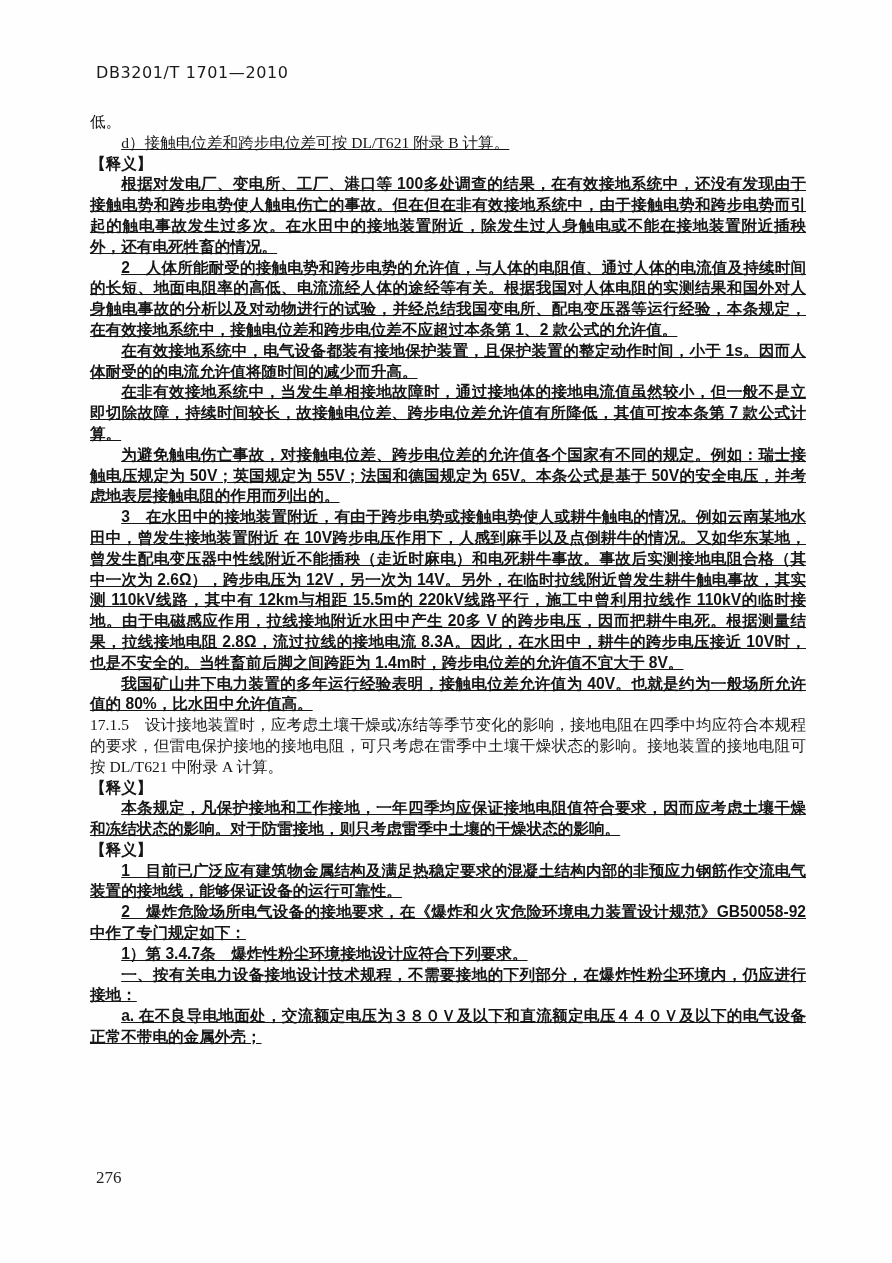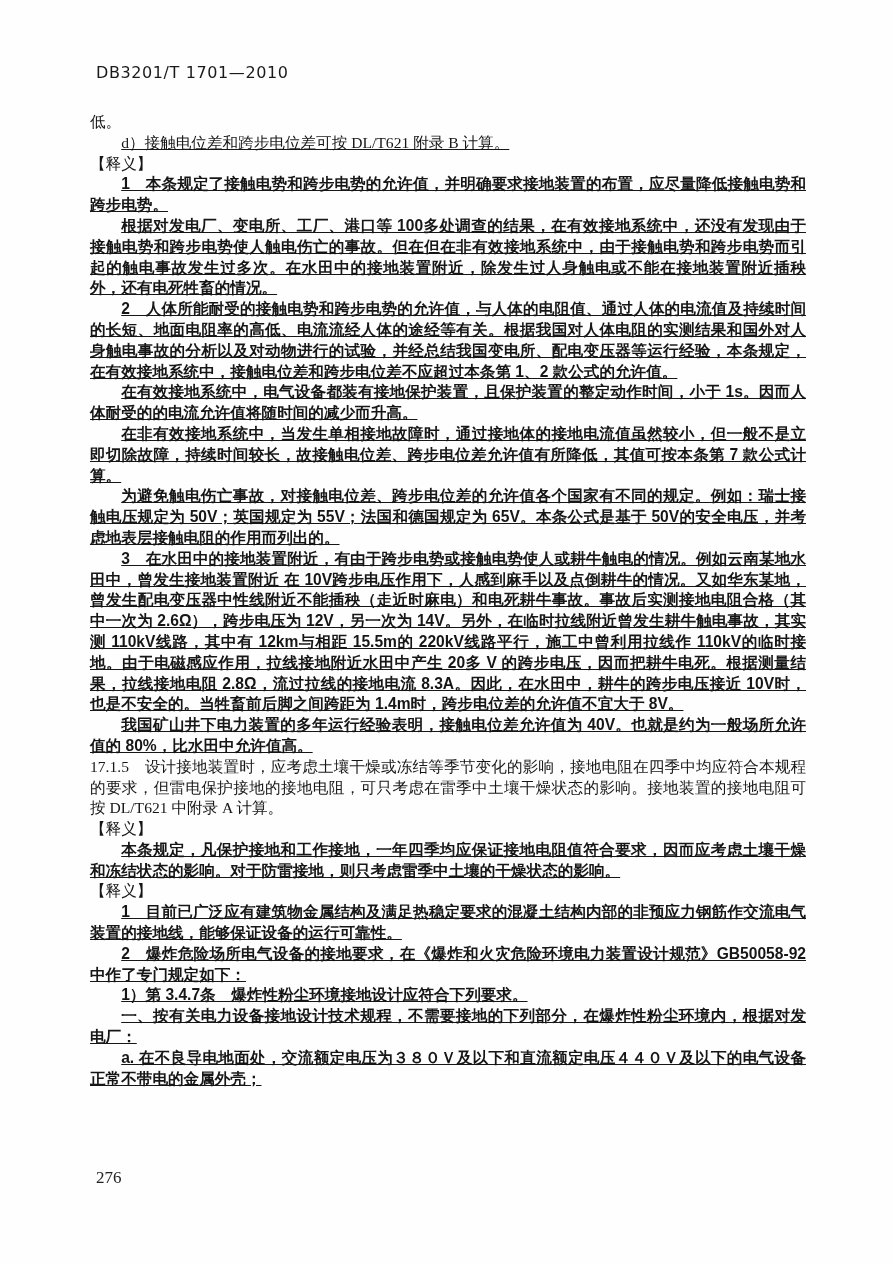--- a/index.html
+++ b/index.html
@@ -40,21 +40,21 @@
   .clause {
     font-family: "Liberation Serif", "DejaVu Serif", serif;
     font-weight: 400;
   }
   .expl {
     font-family: "Liberation Sans", "DejaVu Sans", sans-serif;
     font-weight: 700;
   }
   .label {
     font-family: "Liberation Sans", "DejaVu Sans", sans-serif;
-    font-weight: 400;
+    font-weight: 700;
   }
   .ind { text-indent: 2em; text-decoration: underline; }
   .doc-footer {
     position: absolute;
     top: 1168px; left: 96px;
     font-family: "Liberation Serif", "DejaVu Serif", serif;
     font-size: 17px;
     color: #222;
     text-align: right;
   }
@@ -63,34 +63,33 @@
 <body>
 
 <div class="page">
 
   <div class="doc-header">DB3201/T 1701—2010</div>
 
   <div class="content">
     <p class="clause">低。</p>
     <p class="clause ind">d）接触电位差和跨步电位差可按 DL/T621 附录 B 计算。</p>
     <p class="label">【释义】</p>
-    <p class="expl ind">1　本条规定了接触电势和跨步电势的允许值，并明确要求接地装置的布置，应尽量降低接触电势和跨步电势。</p>
     <p class="expl ind">根据对发电厂、变电所、工厂、港口等 100多处调查的结果，在有效接地系统中，还没有发现由于接触电势和跨步电势使人触电伤亡的事故。但在但在非有效接地系统中，由于接触电势和跨步电势而引起的触电事故发生过多次。在水田中的接地装置附近，除发生过人身触电或不能在接地装置附近插秧外，还有电死牲畜的情况。</p>
     <p class="expl ind">2　人体所能耐受的接触电势和跨步电势的允许值，与人体的电阻值、通过人体的电流值及持续时间的长短、地面电阻率的高低、电流流经人体的途经等有关。根据我国对人体电阻的实测结果和国外对人身触电事故的分析以及对动物进行的试验，并经总结我国变电所、配电变压器等运行经验，本条规定，在有效接地系统中，接触电位差和跨步电位差不应超过本条第 1、2 款公式的允许值。</p>
     <p class="expl ind">在有效接地系统中，电气设备都装有接地保护装置，且保护装置的整定动作时间，小于 1s。因而人体耐受的的电流允许值将随时间的减少而升高。</p>
     <p class="expl ind">在非有效接地系统中，当发生单相接地故障时，通过接地体的接地电流值虽然较小，但一般不是立即切除故障，持续时间较长，故接触电位差、跨步电位差允许值有所降低，其值可按本条第 7 款公式计算。</p>
     <p class="expl ind">为避免触电伤亡事故，对接触电位差、跨步电位差的允许值各个国家有不同的规定。例如：瑞士接触电压规定为 50V；英国规定为 55V；法国和德国规定为 65V。本条公式是基于 50V的安全电压，并考虑地表层接触电阻的作用而列出的。</p>
     <p class="expl ind">3　在水田中的接地装置附近，有由于跨步电势或接触电势使人或耕牛触电的情况。例如云南某地水田中，曾发生接地装置附近 在 10V跨步电压作用下，人感到麻手以及点倒耕牛的情况。又如华东某地，曾发生配电变压器中性线附近不能插秧（走近时麻电）和电死耕牛事故。事故后实测接地电阻合格（其中一次为 2.6Ω），跨步电压为 12V，另一次为 14V。另外，在临时拉线附近曾发生耕牛触电事故，其实测 110kV线路，其中有 12km与相距 15.5m的 220kV线路平行，施工中曾利用拉线作 110kV的临时接地。由于电磁感应作用，拉线接地附近水田中产生 20多 V 的跨步电压，因而把耕牛电死。根据测量结果，拉线接地电阻 2.8Ω，流过拉线的接地电流 8.3A。因此，在水田中，耕牛的跨步电压接近 10V时，也是不安全的。当牲畜前后脚之间跨距为 1.4m时，跨步电位差的允许值不宜大于 8V。</p>
     <p class="expl ind">我国矿山井下电力装置的多年运行经验表明，接触电位差允许值为 40V。也就是约为一般场所允许值的 80%，比水田中允许值高。</p>
     <p class="clause">17.1.5　设计接地装置时，应考虑土壤干燥或冻结等季节变化的影响，接地电阻在四季中均应符合本规程的要求，但雷电保护接地的接地电阻，可只考虑在雷季中土壤干燥状态的影响。接地装置的接地电阻可按 DL/T621 中附录 A 计算。</p>
     <p class="label">【释义】</p>
     <p class="expl ind">本条规定，凡保护接地和工作接地，一年四季均应保证接地电阻值符合要求，因而应考虑土壤干燥和冻结状态的影响。对于防雷接地，则只考虑雷季中土壤的干燥状态的影响。</p>
     <p class="label">【释义】</p>
     <p class="expl ind">1　目前已广泛应有建筑物金属结构及满足热稳定要求的混凝土结构内部的非预应力钢筋作交流电气装置的接地线，能够保证设备的运行可靠性。</p>
     <p class="expl ind">2　爆炸危险场所电气设备的接地要求，在《爆炸和火灾危险环境电力装置设计规范》GB50058-92 中作了专门规定如下：</p>
     <p class="expl ind">1）第 3.4.7条　爆炸性粉尘环境接地设计应符合下列要求。</p>
-    <p class="expl ind">一、按有关电力设备接地设计技术规程，不需要接地的下列部分，在爆炸性粉尘环境内，根据对发电厂：</p>
+    <p class="expl ind">一、按有关电力设备接地设计技术规程，不需要接地的下列部分，在爆炸性粉尘环境内，仍应进行接地：</p>
     <p class="expl ind">a. 在不良导电地面处，交流额定电压为３８０Ｖ及以下和直流额定电压４４０Ｖ及以下的电气设备正常不带电的金属外壳；</p>
   </div>
 
   <div class="doc-footer">276</div>
 
 </div>
 
 </body></html>

